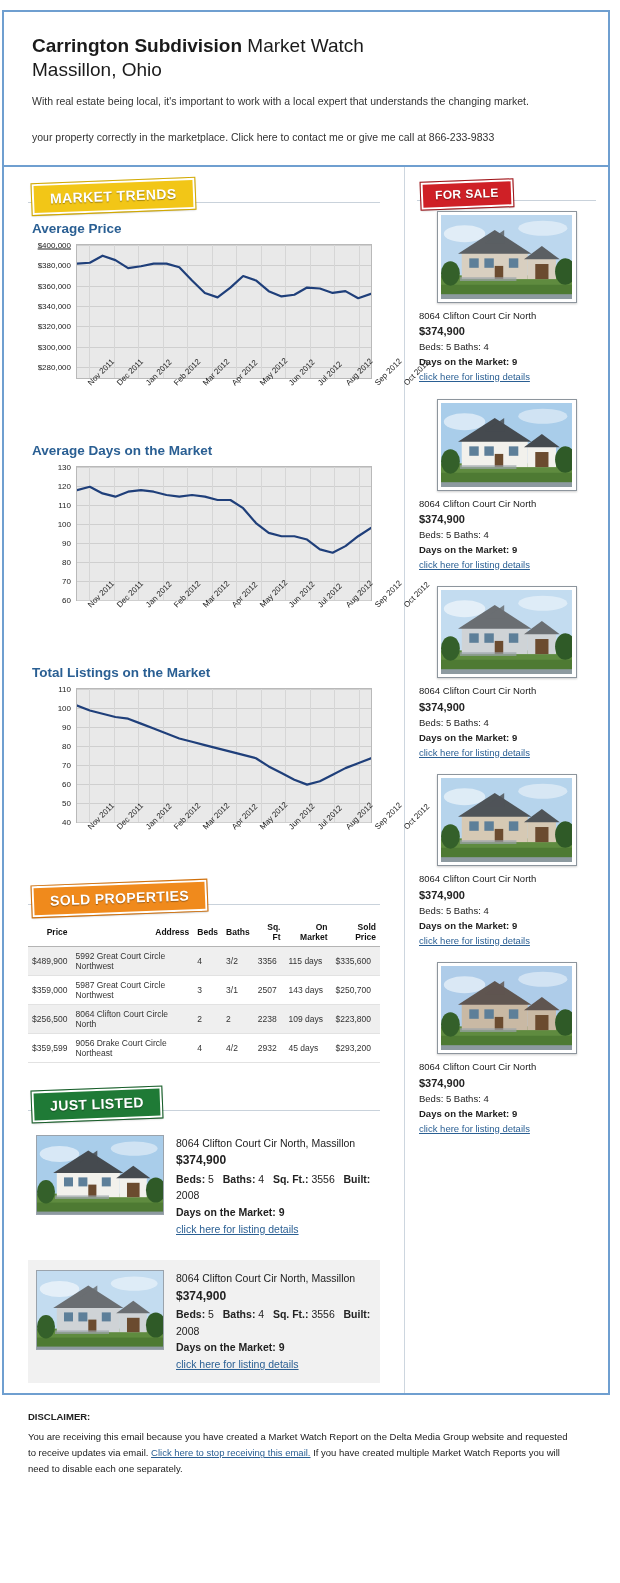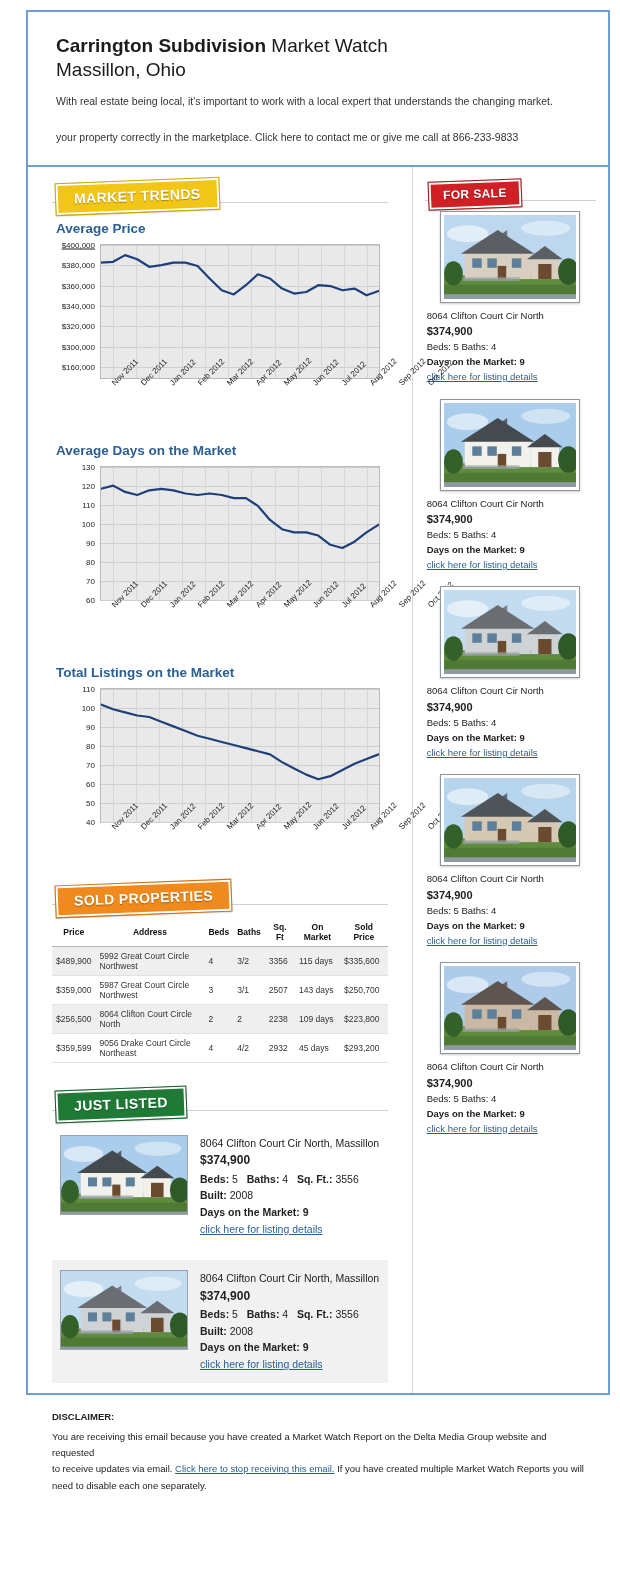--- a/index.html
+++ b/index.html
@@ -8,21 +8,21 @@
     width:620px;
     font-family:"Liberation Sans", sans-serif;
     background:#ffffff;
     color:#222;
     font-size:11px;
   }
   .page {
     width:620px;
     min-height:1583px;
     background:#ffffff;
-    padding:10px 10px 0 26px;
+    padding:10px 10px 0 2px;
   }
   .frame {
     border:2px solid #6f9fd0;
     background:#ffffff;
   }
   
   .header {
     padding:22px 28px 18px 28px;
     border-bottom:2px solid #6f9fd0;
     background:#fff;
@@ -131,21 +131,21 @@
   }
   .series { position:absolute; inset:0; }
   
   .sold-table {
     margin:14px 24px 0 24px;
     width:calc(100% - 48px);
     border-collapse:collapse;
     font-size:8.5px;
   }
   .sold-table th {
-    text-align:center;
+    text-align:right;
     font-size:8.5px;
     font-weight:bold;
     color:#111;
     border-bottom:1px solid #b4b4b4;
     padding:3px 4px 4px 4px;
   }
   .sold-table td {
     padding:4px 4px;
     color:#333;
     border-bottom:1px solid #e2e2e2;
@@ -226,21 +226,21 @@
         <div class="ribbon-wrap">
           <span class="ribbon ribbon-yellow">MARKET TRENDS</span>
         </div>
         <hr class="rule">
 
         <div class="chart-block">
           <div class="chart-title">Average Price</div>
           <div class="chart-wrap">
             <div class="chart-area" id="chart0">
                 <div class="gridline" style="top: 92.3077%;"></div>
-                <div class="ylabel" style="top: 92.3077%;">$160,000</div>
+                <div class="ylabel" style="top: 92.3077%;">$280,000</div>
                 <div class="gridline" style="top: 76.9231%;"></div>
                 <div class="ylabel" style="top: 76.9231%;">$300,000</div>
                 <div class="gridline" style="top: 61.5385%;"></div>
                 <div class="ylabel" style="top: 61.5385%;">$320,000</div>
                 <div class="gridline" style="top: 46.1538%;"></div>
                 <div class="ylabel" style="top: 46.1538%;">$340,000</div>
                 <div class="gridline" style="top: 30.7692%;"></div>
                 <div class="ylabel" style="top: 30.7692%;">$360,000</div>
                 <div class="gridline" style="top: 15.3846%;"></div>
                 <div class="ylabel" style="top: 15.3846%;">$380,000</div>

